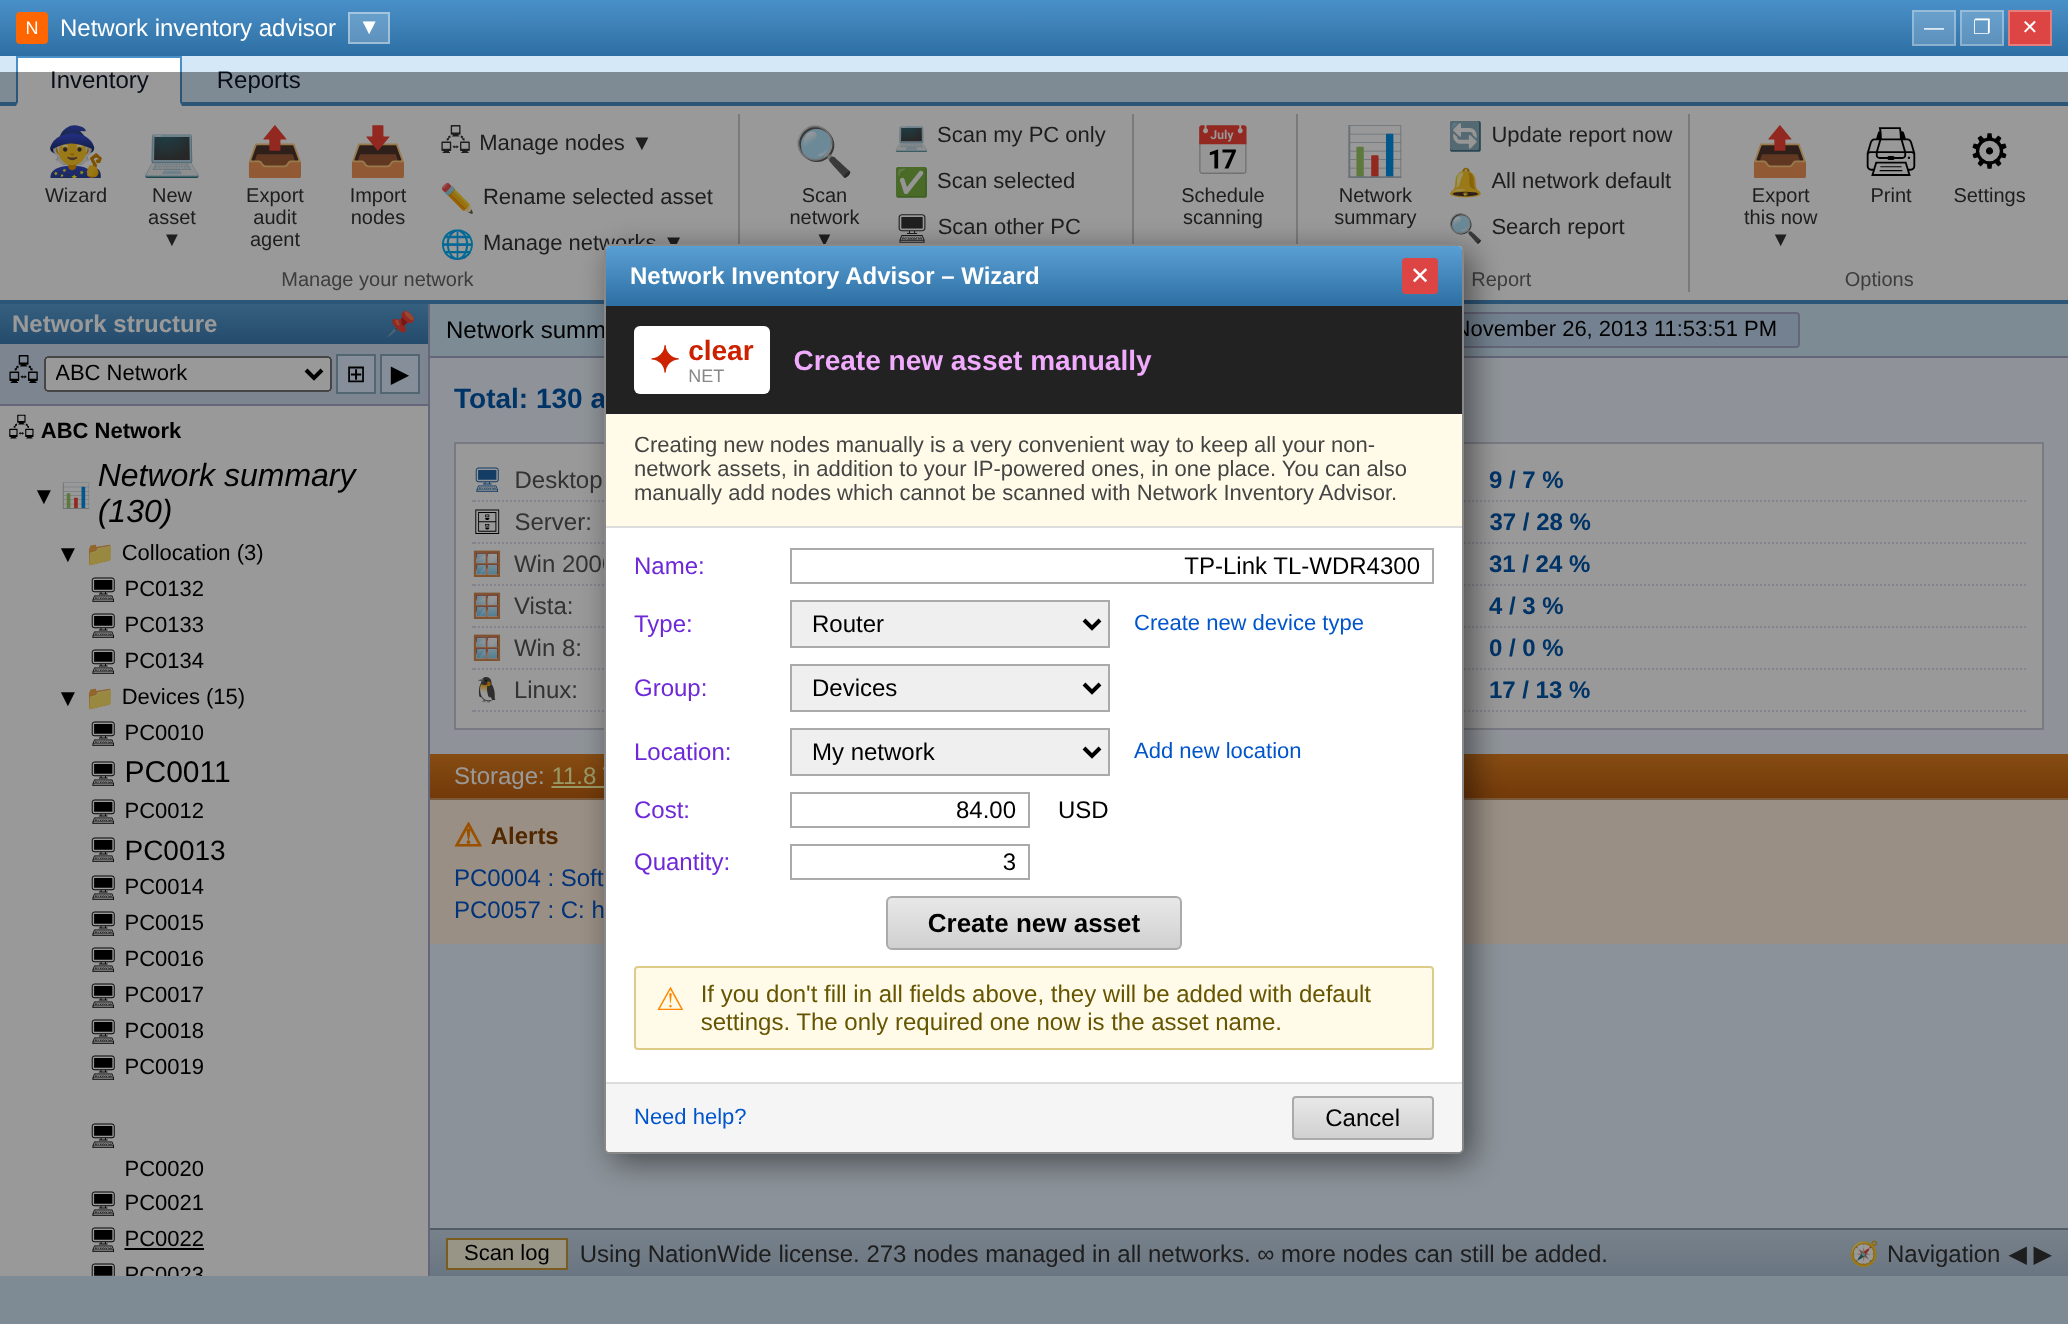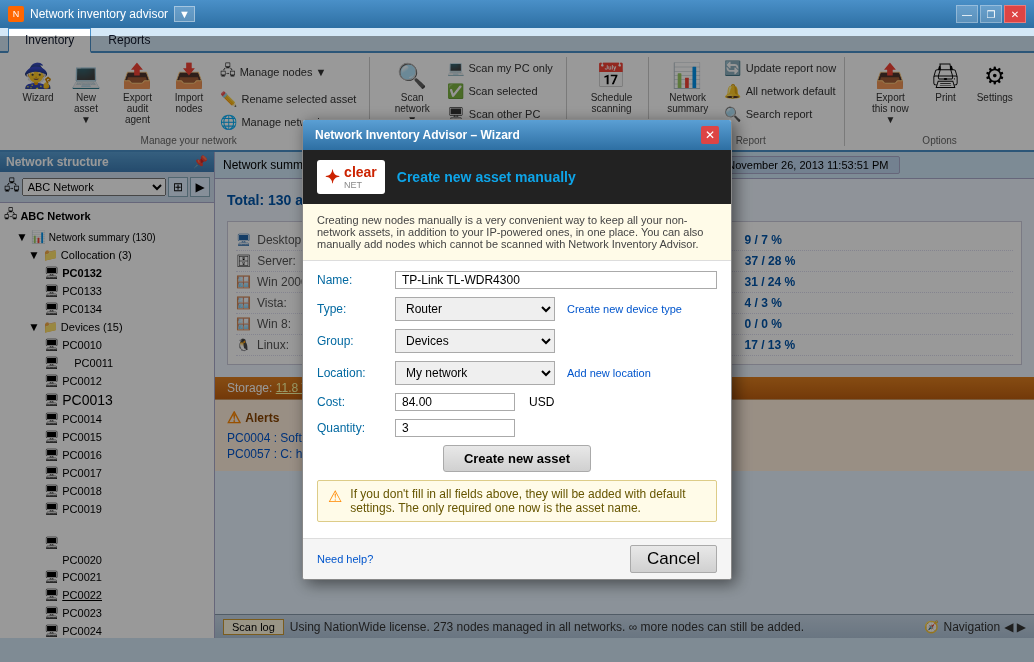--- a/index.html
+++ b/index.html
@@ -290,41 +290,42 @@
       background: white;
       padding: 4px 8px;
       border-radius: 3px;
       display: flex;
       align-items: center;
       gap: 4px;
     }
     .logo-icon { color: #cc2200; font-size: 18px; font-weight: bold; }
     .logo-text { color: #cc2200; font-size: 14px; font-weight: bold; }
     .logo-sub { color: #888; font-size: 9px; }
-    .modal-header-title { color: #0ea5e9; font-size: 14px; font-weight: bold; }
+    .modal-header-title { color: #f0abfc; font-size: 14px; font-weight: bold; }
     .modal-desc {
       background: #fffbe8;
       padding: 10px 14px;
       font-size: 11px;
       color: #444;
       border-bottom: 1px solid #ddd;
     }
     .modal-form { padding: 10px 14px; }
     .form-row {
       display: flex;
       align-items: center;
       margin-bottom: 8px;
       gap: 8px;
     }
-    .form-label { width: 70px; font-size: 12px; color: #0369a1; font-weight: normal; flex-shrink: 0; }
+    .form-label { width: 70px; font-size: 12px; color: #6d28d9; font-weight: normal; flex-shrink: 0; }
     .form-input {
       border: 1px solid #aaa;
       padding: 1px 6px;
       font-size: 12px;
       flex: 1;
+      text-align: right;
     }
     .form-select {
       border: 1px solid #aaa;
       padding: 3px 6px;
       font-size: 12px;
       width: 160px;
       cursor: pointer;
     }
     .form-link { color: #0055cc; font-size: 11px; cursor: pointer; text-decoration: none; margin-left: 4px; white-space: nowrap; }
     .modal-create-btn {
@@ -355,21 +356,21 @@
       align-items: center;
       padding: 6px 14px;
       border-top: 1px solid #ddd;
       background: #f5f5f5;
     }
     .modal-help-link { color: #0055cc; font-size: 11px; cursor: pointer; text-decoration: none; }
     .modal-cancel-btn {
       background: linear-gradient(to bottom, #e8e8e8, #d0d0d0);
       border: 1px solid #aaa;
       padding: 3px 16px;
-      font-size: 17px;
+      font-size: 12px;
       cursor: pointer;
       border-radius: 2px;
     }
     .warning-icon { color: #ff8800; font-size: 16px; }
   </style>
 </head>
 <body>
 
 <div class="title-bar">
   <div class="title-bar-left">
@@ -521,51 +522,51 @@
     </div>
     <div class="tree">
 
       <div class="tree-row" style="padding-left:4px;">
         <span>🖧</span>
         <span style="font-size:11px;font-weight:bold;">ABC Network</span>
       </div>
       <div class="tree-row" style="padding-left:16px;">
         <span>▼</span>
         <span>📊</span>
-        <span style="font-size:10px;">Network summary (130)</span>
+        <span style="font-size:16px;font-style:italic;">Network summary (130)</span>
       </div>
       <div class="tree-row" style="padding-left:28px;">
         <span>▼</span>
         <span>📁</span>
         <span style="font-size:11px;">Collocation (3)</span>
       </div>
       <div class="tree-row" style="padding-left:44px;">
         <span>🖥</span>
-        <span style="font-size:11px;font-weight:bold;">PC0132</span>
+        <span style="font-size:11px;">PC0132</span>
       </div>
       <div class="tree-row" style="padding-left:44px;">
         <span>🖥</span>
         <span style="font-size:11px;">PC0133</span>
       </div>
       <div class="tree-row" style="padding-left:44px;">
         <span>🖥</span>
         <span style="font-size:11px;">PC0134</span>
       </div>
       <div class="tree-row" style="padding-left:28px;">
         <span>▼</span>
         <span>📁</span>
         <span style="font-size:11px;">Devices (15)</span>
       </div>
       <div class="tree-row" style="padding-left:44px;">
           <span>🖥</span>
           <span style="font-size:11px;">PC0010</span>
         </div>
       <div class="tree-row" style="padding-left:44px;">
           <span>🖥</span>
-          <span style="font-size:11px;margin-left:12px;">PC0011</span>
+          <span style="font-size:15px;">PC0011</span>
         </div>
       <div class="tree-row" style="padding-left:44px;">
           <span>🖥</span>
           <span style="font-size:11px;">PC0012</span>
         </div>
       <div class="tree-row" style="padding-left:44px;">
           <span>🖥</span>
           <span style="font-size:14px;">PC0013</span>
         </div>
       <div class="tree-row" style="padding-left:44px;">

